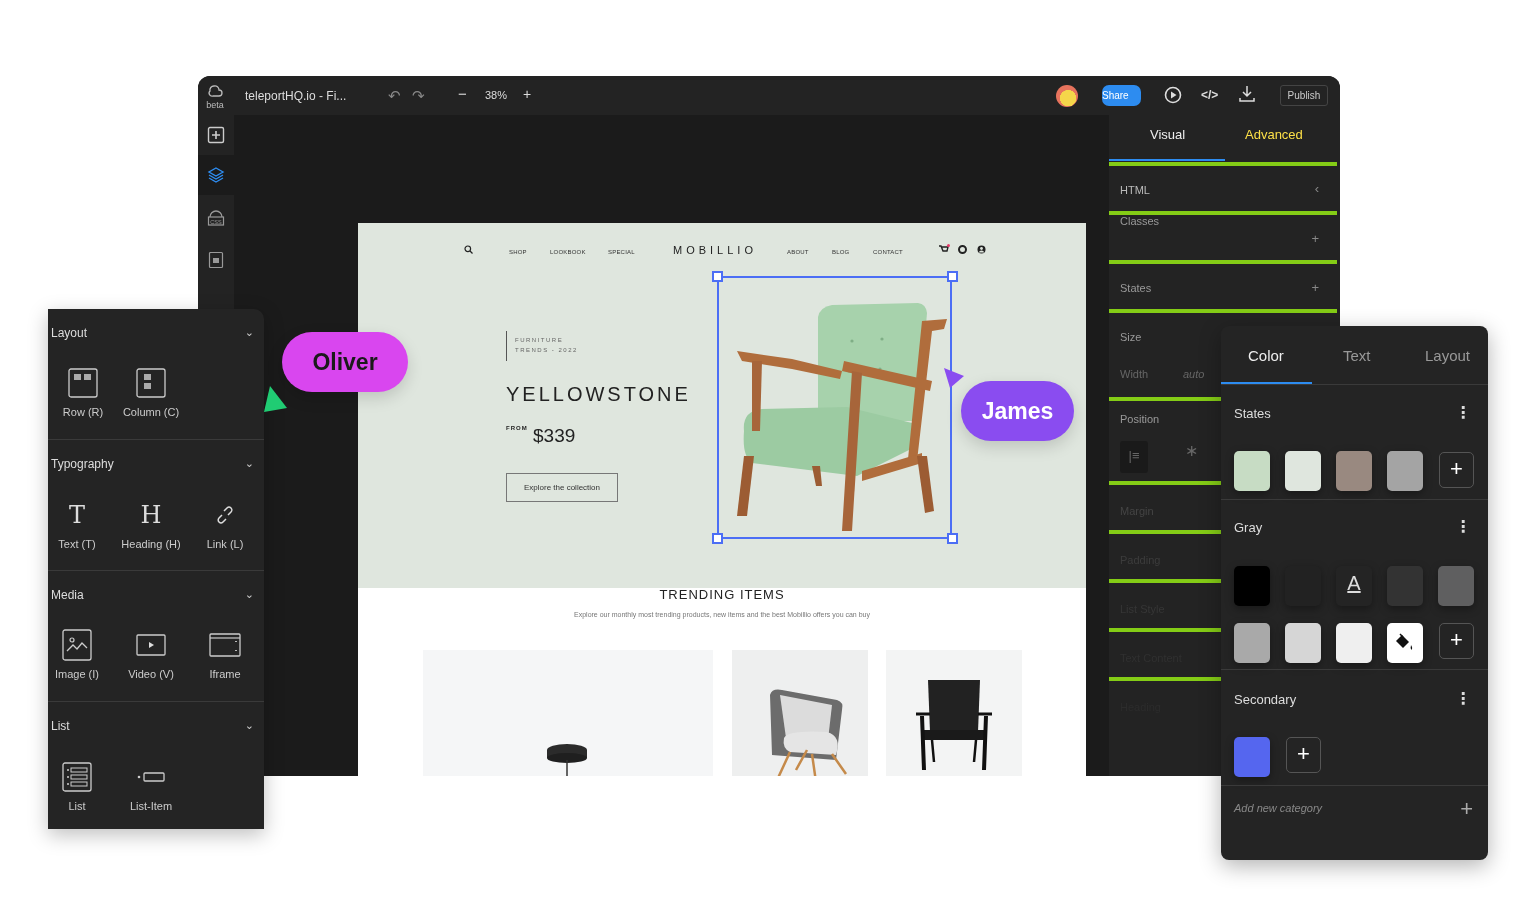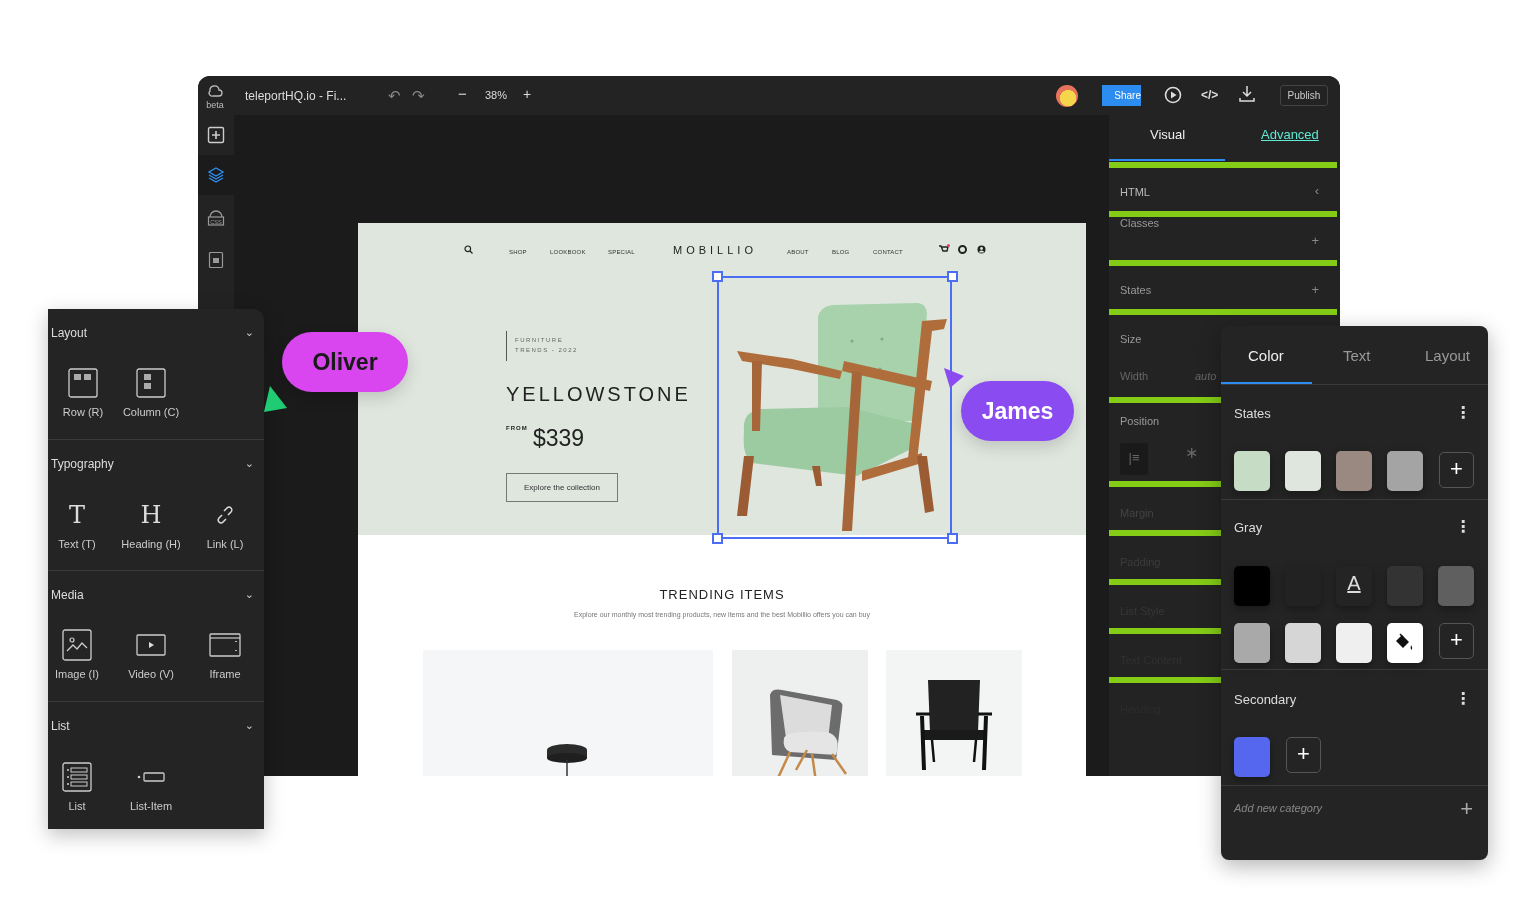--- a/index.html
+++ b/index.html
@@ -11,54 +11,54 @@
   #topbar { position: absolute; left: 0; top: 0; width: 100%; height: 39px; background: #232323; }
   #topbar .logo { position: absolute; left: 6px; top: 8px; width: 22px; color: #bbb; font-size: 9px; text-align: center; line-height: 10px; }
   #topbar .logo svg { display: block; margin: 0 auto 1px; }
   #topbar .title { position: absolute; left: 47px; top: 13px; color: #ddd; font-size: 12px; }
   #topbar .undo, #topbar .redo { position: absolute; top: 11px; color: #888; font-size: 15px; }
   #topbar .undo { left: 190px; } #topbar .redo { left: 214px; }
   #topbar .zoom-minus { position: absolute; left: 260px; top: 9px; color: #ddd; font-size: 15px; }
   #topbar .zoom-val { position: absolute; left: 287px; top: 13px; color: #ddd; font-size: 11px; }
   #topbar .zoom-plus { position: absolute; left: 325px; top: 10px; color: #ddd; font-size: 14px; }
   #topbar .avatar { position: absolute; left: 858px; top: 9px; width: 22px; height: 22px; border-radius: 50%; background: radial-gradient(circle at 55% 60%, #f5d64a 0 45%, #e7735d 46% 100%); }
-  #topbar .share { position: absolute; left: 904px; top: 9px; width: 39px; height: 21px; background: #2d8cf0; color: #fff; font-size: 10px; border-radius: 0; text-align: right; line-height: 21px; }
+  #topbar .share { position: absolute; left: 904px; top: 9px; width: 39px; height: 21px; background: #2d8cf0; color: #fff; font-size: 10px; border-radius: 7px; text-align: left; line-height: 21px; }
   #topbar .play { position: absolute; left: 966px; top: 10px; }
   #topbar .code { position: absolute; left: 1003px; top: 12px; color: #ddd; font-size: 12px; font-weight: bold; }
   #topbar .download { position: absolute; left: 1040px; top: 8px; }
   #topbar .publish { position: absolute; left: 1082px; top: 9px; width: 48px; height: 21px; border: 1px solid #444; color: #ccc; font-size: 10px; border-radius: 3px; text-align: center; line-height: 19px; }
 
   #leftrail { position: absolute; left: 0; top: 39px; width: 36px; height: 661px; background: #232323; }
   .rail-btn { position: absolute; left: 0; width: 36px; height: 40px; display: flex; align-items: center; justify-content: center; }
   .rail-btn.active { background: #1b1b1b; }
 
   #canvas-area { position: absolute; left: 36px; top: 39px; width: 875px; height: 661px; background: #1b1b1b; }
 
   
   #site { position: absolute; left: 124px; top: 108px; width: 728px; height: 592px; background: #fff; overflow: hidden; }
-  #hero { position: absolute; left: 0; top: 0; width: 728px; height: 312px; background: #dfe6de; }
+  #hero { position: absolute; left: 0; top: 0; width: 728px; height: 365px; background: #dfe6de; }
   .nav-text { position: absolute; font-size: 6px; color: #333; letter-spacing: 0.2px; }
   .brand { position: absolute; left: 315px; top: 21px; font-size: 11px; letter-spacing: 4px; color: #222; }
   .eyebrow { position: absolute; left: 148px; top: 108px; border-left: 1px solid #555; padding-left: 8px; font-size: 6px; letter-spacing: 1.5px; color: #666; line-height: 10px; height: 30px; padding-top: 4px; }
   .hero-title { position: absolute; left: 148px; top: 160px; font-size: 20px; letter-spacing: 3px; color: #222; }
   .hero-from { position: absolute; left: 148px; top: 202px; font-size: 6px; font-weight: bold; color: #222; letter-spacing: 1px; }
-  .hero-price { position: absolute; left: 175px; top: 202px; font-size: 23px; color: #222; }
+  .hero-price { position: absolute; left: 175px; top: 202px; font-size: 19px; color: #222; }
   .hero-btn { position: absolute; left: 148px; top: 250px; width: 112px; height: 29px; border: 1px solid #777; font-size: 8px; color: #333; text-align: center; line-height: 27px; }
   .sel-box { position: absolute; left: 359px; top: 53px; width: 235px; height: 263px; border: 2px solid #4c6ef5; }
   .sel-handle { position: absolute; width: 11px; height: 11px; border: 2px solid #4c6ef5; background: #fff; }
 
   .trend-title { position: absolute; left: 0; width: 728px; top: 364px; text-align: center; font-size: 13px; letter-spacing: 1px; color: #222; }
   .trend-sub { position: absolute; left: 0; width: 728px; top: 388px; text-align: center; font-size: 7px; color: #777; }
   .product { position: absolute; top: 427px; background: #f5f6f7; }
 
   
   #props { position: absolute; left: 911px; top: 39px; width: 231px; height: 661px; background: #232323; }
   .props-tab { position: absolute; top: 12px; font-size: 13px; }
   .props-underline { position: absolute; left: 0; top: 44px; width: 116px; height: 2px; background: #2d8cf0; }
-  .props-row { position: absolute; left: 0; width: 228px; border-top: 6px solid #84cc16; }
+  .props-row { position: absolute; left: 0; width: 228px; border-top: 4px solid #84cc16; }
   .props-row .lbl { position: absolute; left: 11px; font-size: 11px; }
   .props-row .ic { position: absolute; right: 18px; font-size: 13px; color: #888; }
 
   
   #elements { position: absolute; left: 48px; top: 309px; width: 216px; height: 520px; background: #242424; border-radius: 0 10px 0 0; box-shadow: 0 6px 20px rgba(0,0,0,0.25); }
   .el-head { position: absolute; left: 3px; font-size: 12px; color: #ddd; }
   .el-chev { position: absolute; right: 10px; color: #ccc; font-size: 11px; }
   .el-divider { position: absolute; left: 0; width: 216px; height: 1px; background: #3a3a3a; }
   .el-item { position: absolute; width: 70px; text-align: center; }
   .el-item .ico { height: 36px; display: flex; align-items: center; justify-content: center; color: #ddd; }
@@ -230,39 +230,39 @@
           <path d="M34 66 L38 66 L40 120 L36 120 z M98 66 L102 66 L100 120 L96 120 z" fill="#111"></path>
           <path d="M30 64 L44 64 M92 64 L106 64" stroke="#111" stroke-width="3"></path>
           <path d="M46 90 L48 112 M90 90 L88 112" stroke="#111" stroke-width="2.5"></path>
         </svg>
       </div>
     </div>
   </div>
 
   <div id="props">
     <div class="props-tab" style="left:41px;color:#eee;">Visual</div>
-    <div class="props-tab" style="left:152px;color:#5eead4;text-decoration:underline;">Advanced</div>
+    <div class="props-tab" style="left:136px;color:#fde047;">Advanced</div>
     <div class="props-underline"></div>
 
     <div class="props-row" style="top:47px;height:49px;">
       <span class="lbl" style="top:18px;color:#bbb;">HTML</span>
       <span class="ic" style="top:15px;">‹</span>
     </div>
     <div class="props-row" style="top:96px;height:49px;">
       <span class="lbl" style="top:0;color:#999;">Classes</span>
       <span class="ic" style="top:16px;">+</span>
     </div>
     <div class="props-row" style="top:145px;height:49px;">
       <span class="lbl" style="top:18px;color:#999;">States</span>
       <span class="ic" style="top:16px;">+</span>
     </div>
     <div class="props-row" style="top:194px;height:80px;">
       <span class="lbl" style="top:18px;color:#999;">Size</span>
       <span class="lbl" style="top:55px;color:#666;">Width</span>
-      <span class="lbl" style="top:55px;left:74px;color:#666;font-style:italic;margin-left:12px;">auto</span>
+      <span class="lbl" style="top:55px;left:74px;color:#666;font-style:italic;">auto</span>
     </div>
     <div class="props-row" style="top:282px;height:84px;">
       <span class="lbl" style="top:12px;color:#999;">Position</span>
       <div class="abs" style="left:11px;top:40px;width:28px;height:32px;background:#1a1a1a;border-radius:3px;color:#666;font-size:13px;text-align:center;line-height:30px;">|≡</div>
       <div class="abs" style="left:76px;top:40px;color:#666;font-size:16px;">∗</div>
     </div>
     <div class="props-row" style="top:366px;height:49px;">
         <span class="lbl" style="top:20px;color:#444;">Margin</span>
       </div>
     <div class="props-row" style="top:415px;height:49px;">

